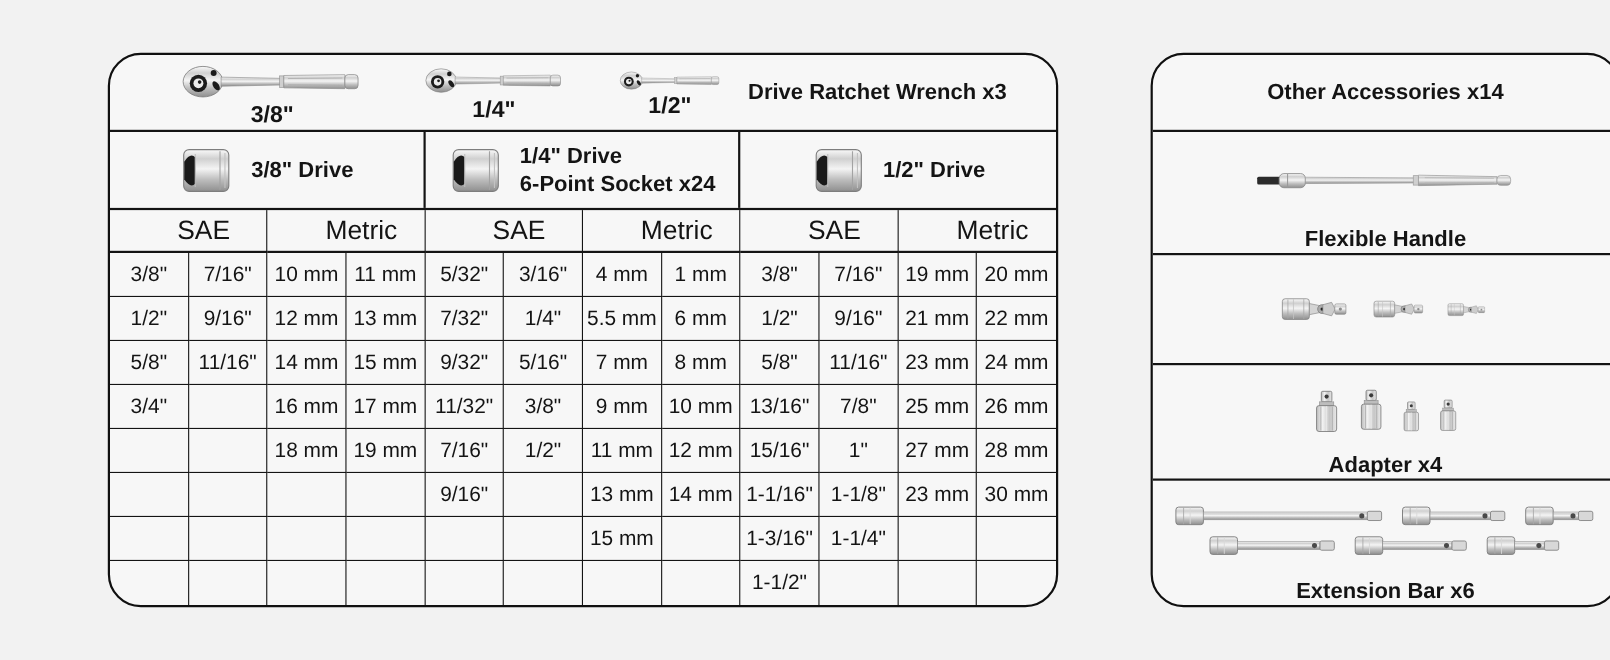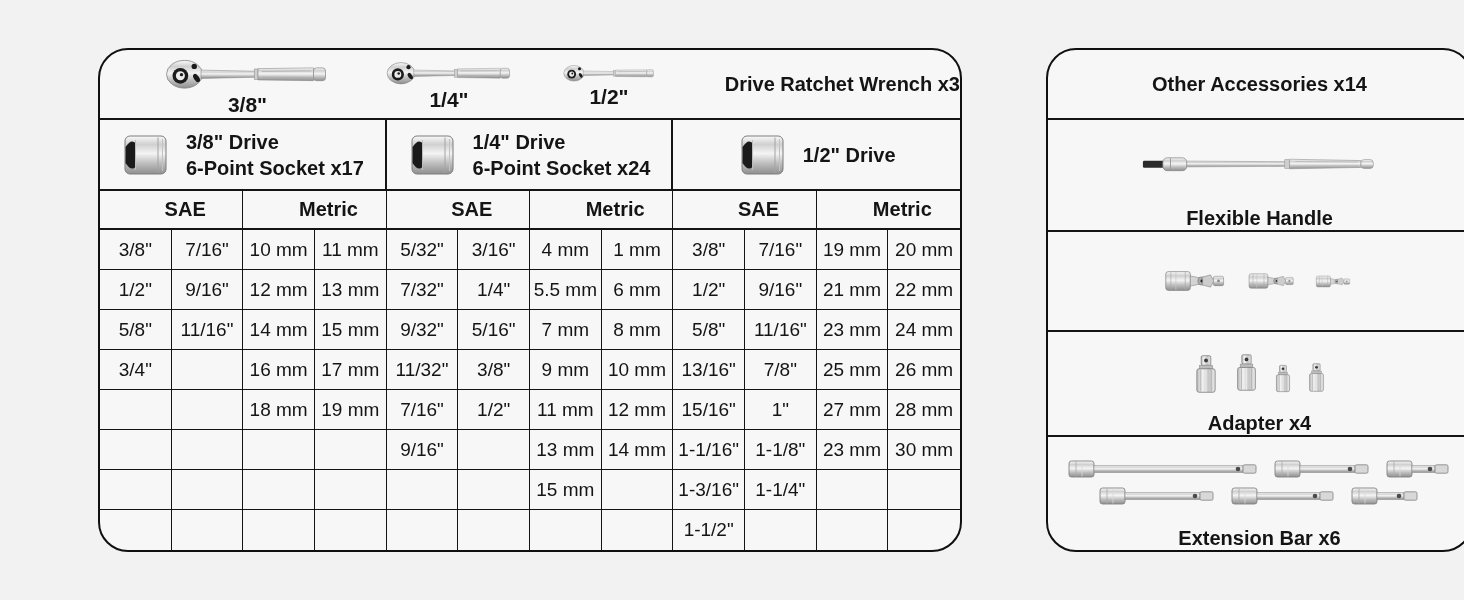--- a/index.html
+++ b/index.html
@@ -45,21 +45,21 @@
     flex-direction: column;
     align-items: center;
     gap: 1px;
   }
   .wrench-fig.w1 { width: 225px; }
   .wrench-fig.w2 { width: 178px; }
   .wrench-fig.w3 { width: 142px; }
   .wrench-label { font-weight: 700; font-size: 21px; }
   .ratchet-title {
     flex: 1;
-    text-align: right;
+    text-align: left;
     font-weight: 700;
     font-size: 20px;
   }
 
   
   .drive-row {
     border-bottom: 2px solid #141414;
     display: grid;
     grid-template-columns: 1fr 1fr 1fr;
   }
@@ -79,22 +79,22 @@
     grid-template-columns: repeat(12, 1fr);
     grid-template-rows: 39px repeat(8, 1fr);
   }
   .subhead {
     grid-column: span 2;
     border-right: 1.5px solid #141414;
     border-bottom: 2px solid #141414;
     display: flex;
     align-items: center;
     justify-content: center;
-    font-weight: 700;
-    font-size: 20px;
+    font-weight: 400;
+    font-size: 24px;
     padding-left: 28px;
   }
   .cell {
     border-right: 1.5px solid #141414;
     border-bottom: 1.5px solid #141414;
     display: flex;
     align-items: center;
     justify-content: center;
     font-size: 19px;
     white-space: nowrap;
@@ -221,21 +221,20 @@
           <svg width="48" height="42" viewBox="0 0 48 42">
     <rect x="4" y="2" width="41" height="38" rx="5" fill="url(#gMetalV)" stroke="#7d7d7d"></rect>
     <path d="M4.5 13 Q10 4.5 14.5 9 L14.5 33 Q10 37.5 4.5 29 Z" fill="#1a1a1a"></path>
     <line x1="14.5" y1="6" x2="14.5" y2="36" stroke="#bdbdbd"></line>
     <line x1="37" y1="3.5" x2="37" y2="38.5" stroke="#a3a3a3"></line>
     <line x1="41.5" y1="5" x2="41.5" y2="37" stroke="#c2c2c2"></line>
   </svg>
         </span>
       <div class="drive-text">
         <div>3/8" Drive</div>
-        <div>6-Point Socket x17</div>
       </div>
     </div>
     <div class="drive-section">
       <span class="icon-slot">
           <svg width="48" height="42" viewBox="0 0 48 42">
     <rect x="4" y="2" width="41" height="38" rx="5" fill="url(#gMetalV)" stroke="#7d7d7d"></rect>
     <path d="M4.5 13 Q10 4.5 14.5 9 L14.5 33 Q10 37.5 4.5 29 Z" fill="#1a1a1a"></path>
     <line x1="14.5" y1="6" x2="14.5" y2="36" stroke="#bdbdbd"></line>
     <line x1="37" y1="3.5" x2="37" y2="38.5" stroke="#a3a3a3"></line>
     <line x1="41.5" y1="5" x2="41.5" y2="37" stroke="#c2c2c2"></line>

